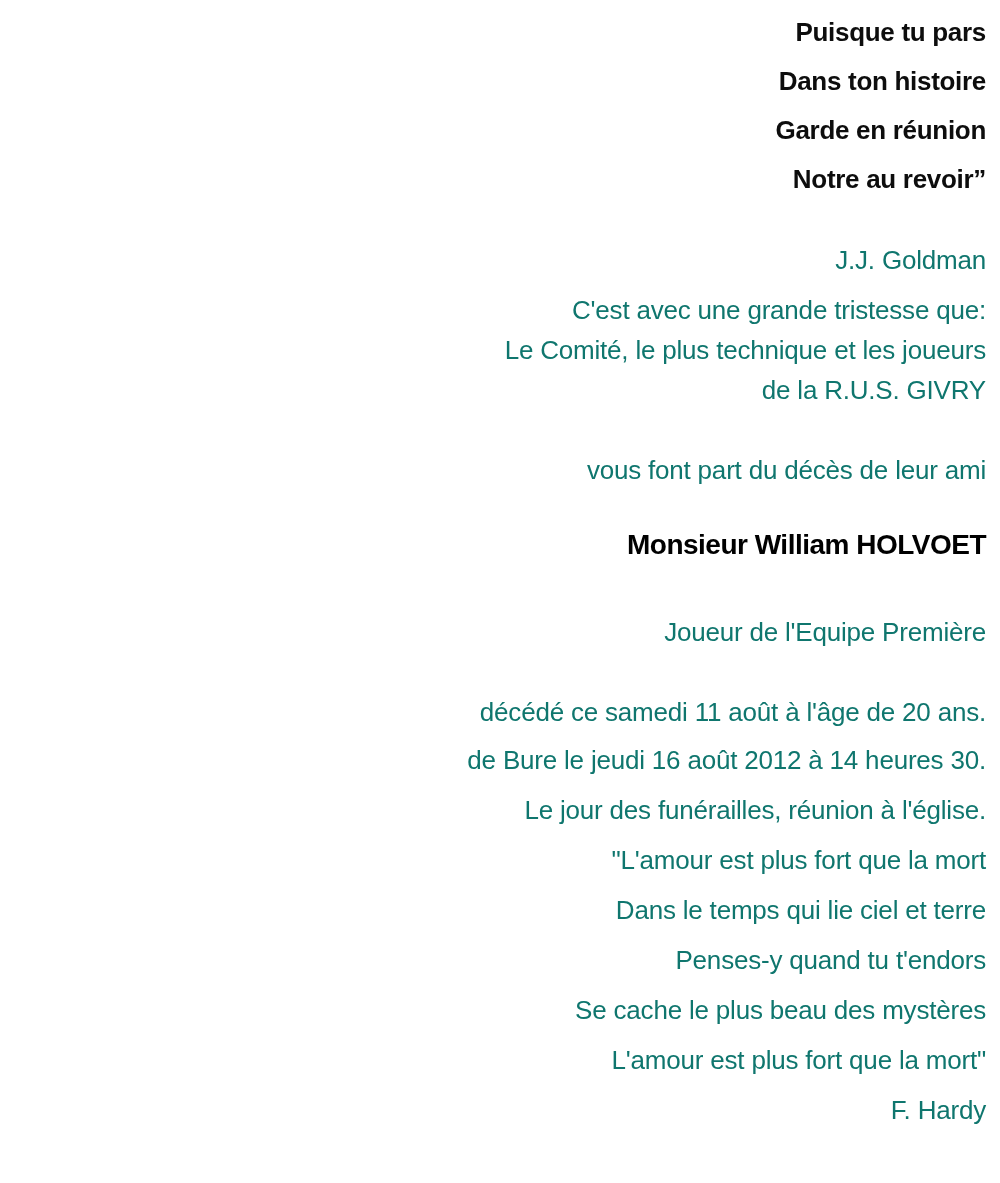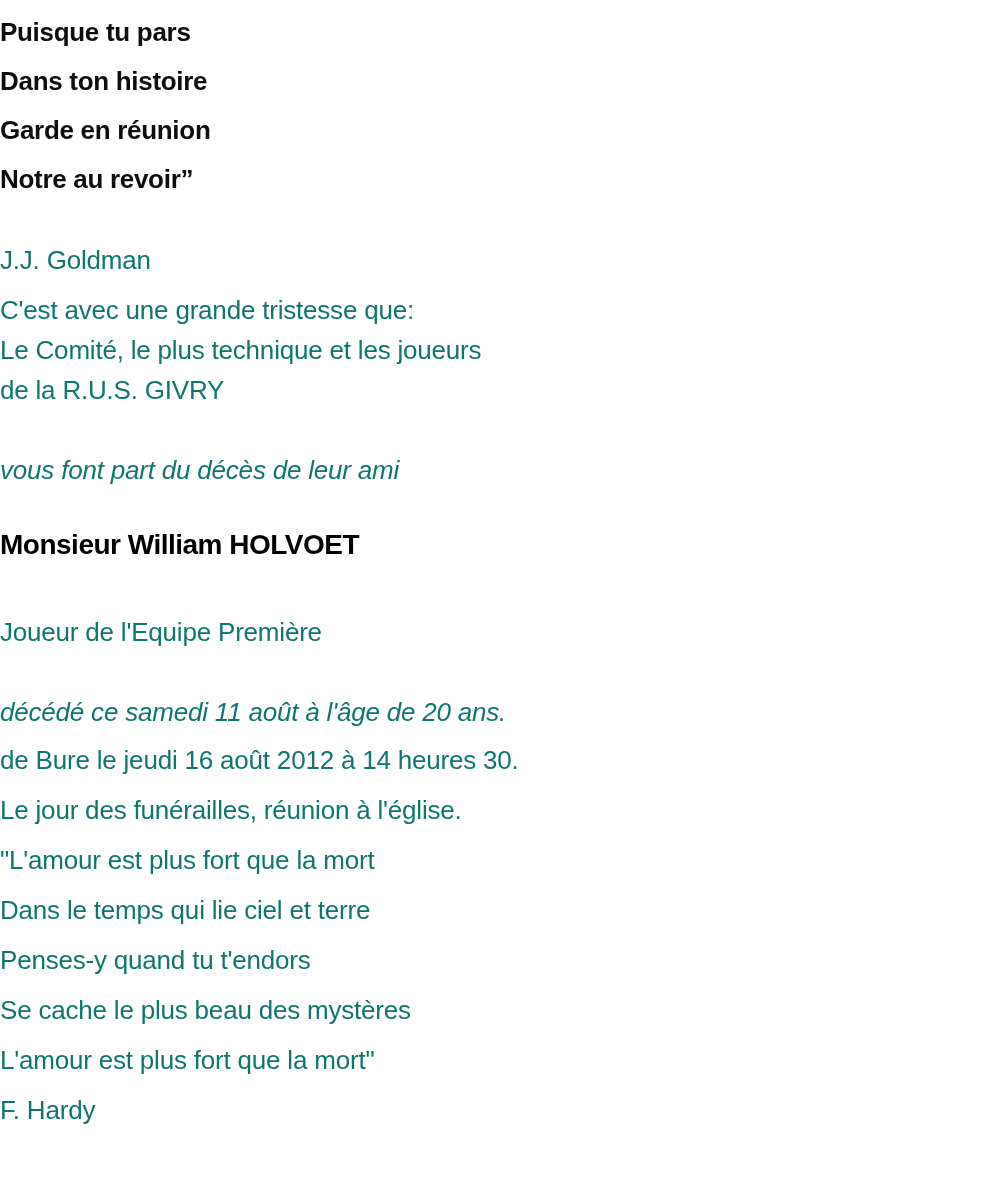--- a/index.html
+++ b/index.html
@@ -7,43 +7,44 @@
     padding: 0;
     background: #ffffff;
   }
   body {
     width: 1000px;
     height: 1183px;
     font-family: "Liberation Sans", "DejaVu Sans", sans-serif;
     overflow: hidden;
   }
   .page {
-    padding: 8px 14px 0 0;
+    padding: 8px 14px 0 20px;
     max-width: 968px;
+    text-align: right;
   }
   
   .stanza-top p {
     margin: 0;
     font-size: 26px;
     font-weight: 700;
     line-height: 49px;
     color: #0d0d0d;
     letter-spacing: -0.3px;
   }
   
   .body-line, .body-par p {
     margin: 10px 0 0 0;
     font-size: 26px;
     font-weight: 300;
     line-height: 40px;
     color: #0f766e;
     letter-spacing: -0.2px;
   }
   .mt-36 { margin-top: 36px !important; }
-  .mt-40 { margin-top: 40px !important; font-style: italic; }
+  .mt-40 { margin-top: 40px !important; }
   .mt-8  { margin-top: 8px  !important; }
   .intro-line { display: block; }
   h1.deceased-name {
     margin: 32px 0 0 0;
     font-size: 28px;
     font-weight: 700;
     line-height: 46px;
     color: #000000;
     letter-spacing: -0.5px;
   }

